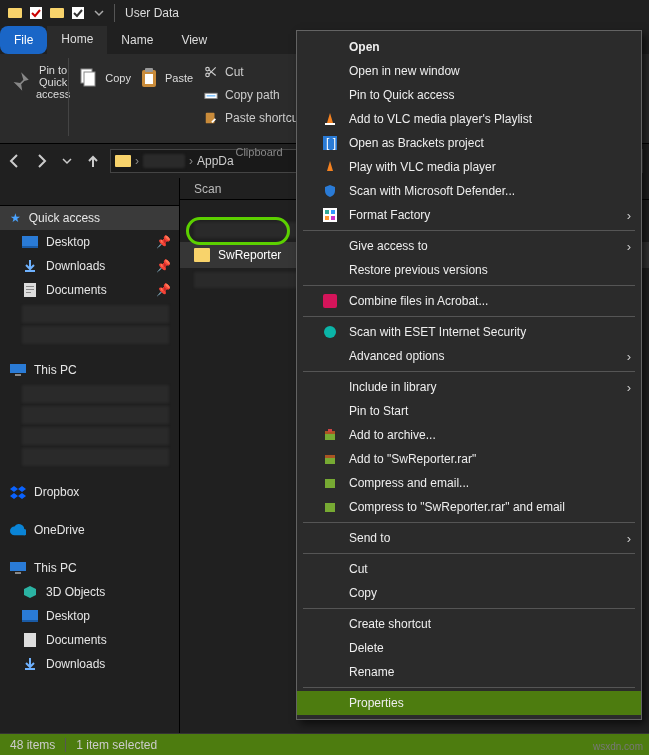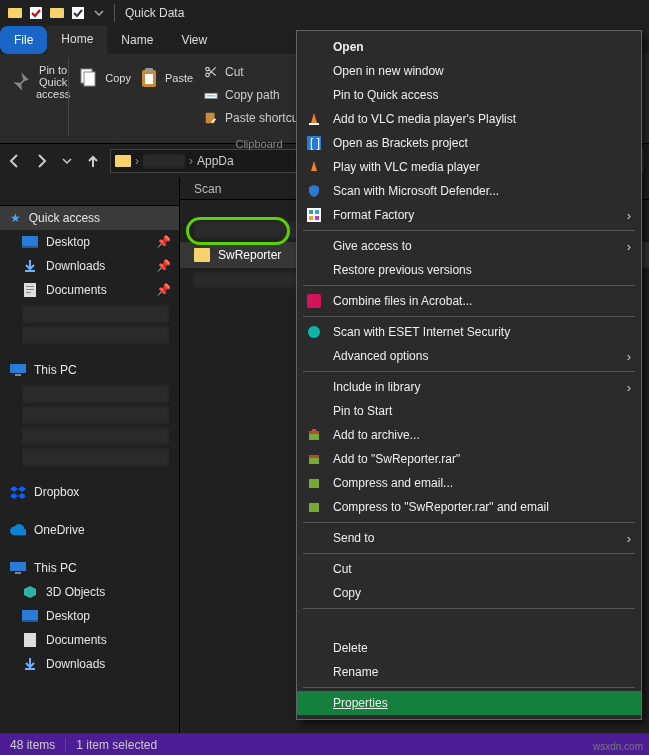--- a/index.html
+++ b/index.html
@@ -25,21 +25,21 @@
   
   .ribbon { background:#2b2b2b; height:90px; display:flex; padding:4px 6px 0 6px; gap:6px; border-bottom:1px solid #000; position:relative;}
   .ribbon-group { display:flex; flex-direction:column; align-items:center; }
   .big-btn { width:56px; display:flex; flex-direction:row; align-items:center; justify-content:flex-start; gap:4px; padding-top:6px;}
   .big-btn .icon-slot { width:30px; height:28px; display:flex; align-items:center; justify-content:center; }
   .btn-label { color:#ddd; font-size:11px; text-align:center; line-height:12px; }
   .rvsep { width:1px; background:#444; height:78px;}
   .clip-col { display:flex; flex-direction:column; gap:3px; padding-top:4px; width:120px;}
   .clip-item { display:flex; align-items:center; gap:6px; padding:2px 4px; color:#ccc;}
   .clip-item .ci { width:16px; height:16px; display:flex; align-items:center; justify-content:center;}
-  .group-label { text-align:center; color:#888; font-size:11px; margin-top:10px;}
+  .group-label { text-align:center; color:#888; font-size:11px; margin-top:18px;}
 
   
   .navbar { height:34px; display:flex; align-items:center; padding:0 6px; gap:8px; }
   .nav-ico { width:18px; height:18px; display:flex; align-items:center; justify-content:center; color:#ccc;}
   .addr { flex:1; height:24px; background:#191919; border:1px solid #444; display:flex; align-items:center; padding:0 4px; gap:4px;}
   .addr .folder-icon-mini{ width:16px; height:12px;}
   .addr-seg{ color:#ccc;}
   .addr-chev{ color:#888;}
   .addr-blur{ width:42px; height:14px; background:#2a2a2a; border-radius:2px; filter:blur(1px);}
 
@@ -61,30 +61,30 @@
   .hdr-cell{ padding-left:14px; color:#bbb;}
   .list{ padding-top:18px;}
   .folder-row{ height:26px; display:flex; align-items:center; gap:8px; padding-left:14px;}
   .folder-row.sel{ background:rgba(120,120,120,.25);}
   .highlight-ring{ position:absolute; border:3px solid #5cd000; border-radius:16px; pointer-events:none;}
   .file-ico{ width:16px; height:14px; background:#f8d36b; border-radius:1px;}
   .blur-item{ width:120px; height:16px; margin:4px 0 4px 14px; background:#2a2a2a; border-radius:2px; filter:blur(1px);}
 
   
   .ctx { position:absolute; left:296px; top:30px; width:346px; background:#2b2b2b; border:1px solid #636363; box-shadow:4px 4px 8px rgba(0,0,0,.6); z-index:50; padding:4px 0;}
-  .ctx-row{ height:24px; display:flex; align-items:center; padding:0 10px 0 8px; color:#eee; gap:10px;}
-  .ctx-row:hover,.ctx-row.hover{ background:#15803d;text-decoration:underline;}
+  .ctx-row{ height:24px; display:flex; align-items:center; padding:0 10px 0 24px; color:#eee; gap:10px;}
+  .ctx-row:hover,.ctx-row.hover{ background:#4d7c0f;}
   .ctx-ico{ width:18px; height:18px; display:flex; align-items:center; justify-content:center;}
   .ctx-label{ flex:1; white-space:nowrap;}
   .ctx-ar{ color:#ccc; font-size:13px;}
   .ctx-sep{ height:1px; margin:3px 6px; background:#555;}
   .ctx-bold{ font-weight:600;}
 
   
-  .status{ position:absolute; bottom:0; left:0; right:0; height:22px; background:#4c1d95; border-top:1px solid #333; display:flex; align-items:center; padding:0 10px; gap:10px; color:#ccc;}
+  .status{ position:absolute; bottom:0; left:0; right:0; height:22px; background:#4d7c0f; border-top:1px solid #333; display:flex; align-items:center; padding:0 10px; gap:10px; color:#ccc;}
   .status .ssep{ width:1px; height:14px; background:#555;}
   .wm{ position:absolute; right:6px; bottom:3px; font-size:10px; color:#777;}
 </style>
 </head>
 <body>
 
 <div class="titlebar">
   <div class="qat">
     <div class="qat-icon">
         <div class="folder-icon-mini"></div>
@@ -102,21 +102,21 @@
           <polyline points="1,5 4,8 9,2" fill="none" stroke="#333" stroke-width="2"></polyline>
         </svg>
     </div>
     <div class="qat-icon">
       <svg width="10" height="10" viewBox="0 0 10 10">
           <path d="M1 3 L5 7 L9 3" fill="none" stroke="#aaa" stroke-width="1.5"></path>
         </svg>
     </div>
   </div>
   <div class="vsep"></div>
-  <div class="title-text">Quick Data</div>
+  <div class="title-text">User Data</div>
 </div>
 
 <div class="tabs">
   <div class="tab file">File</div>
   <div class="tab active">Home</div>
   <div class="tab">Name</div>
   <div class="tab">View</div>
 </div>
 
 <div class="ribbon">
@@ -509,20 +509,21 @@
       <div class="ctx-ico"></div>
       <span class="ctx-label">Cut</span>
     </div>
   <div class="ctx-row">
       <div class="ctx-ico"></div>
       <span class="ctx-label">Copy</span>
     </div>
   <div class="ctx-sep"></div>
   <div class="ctx-row">
       <div class="ctx-ico"></div>
+      <span class="ctx-label">Create shortcut</span>
     </div>
   <div class="ctx-row">
       <div class="ctx-ico"></div>
       <span class="ctx-label">Delete</span>
     </div>
   <div class="ctx-row">
       <div class="ctx-ico"></div>
       <span class="ctx-label">Rename</span>
     </div>
   <div class="ctx-sep"></div>

